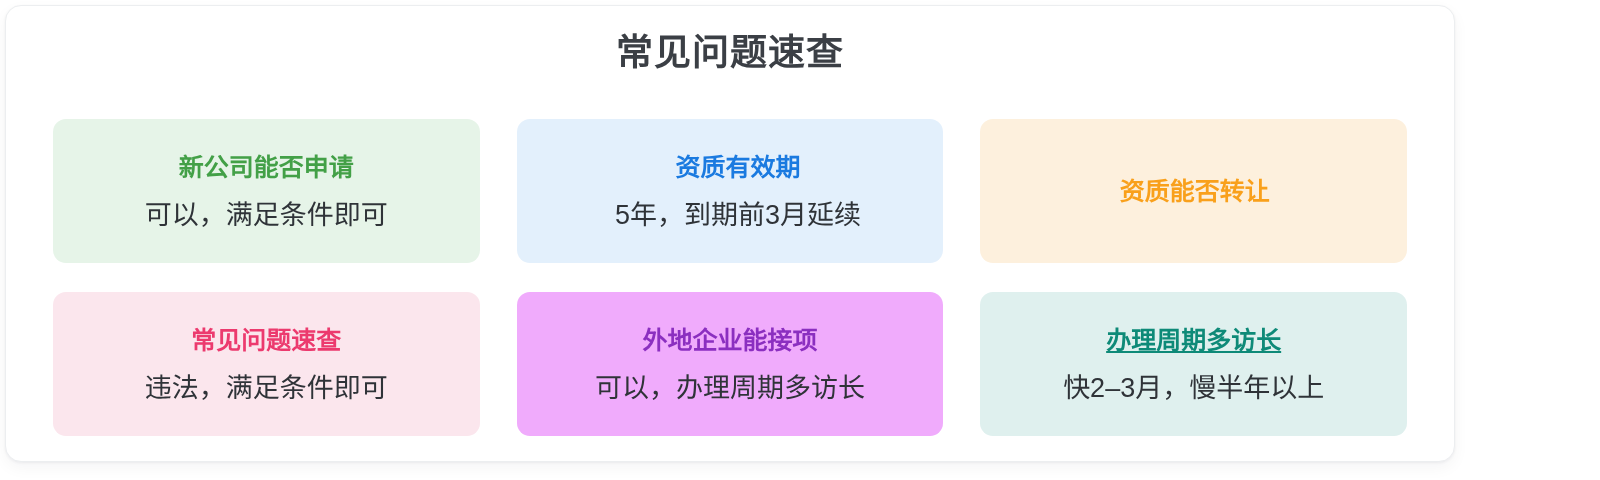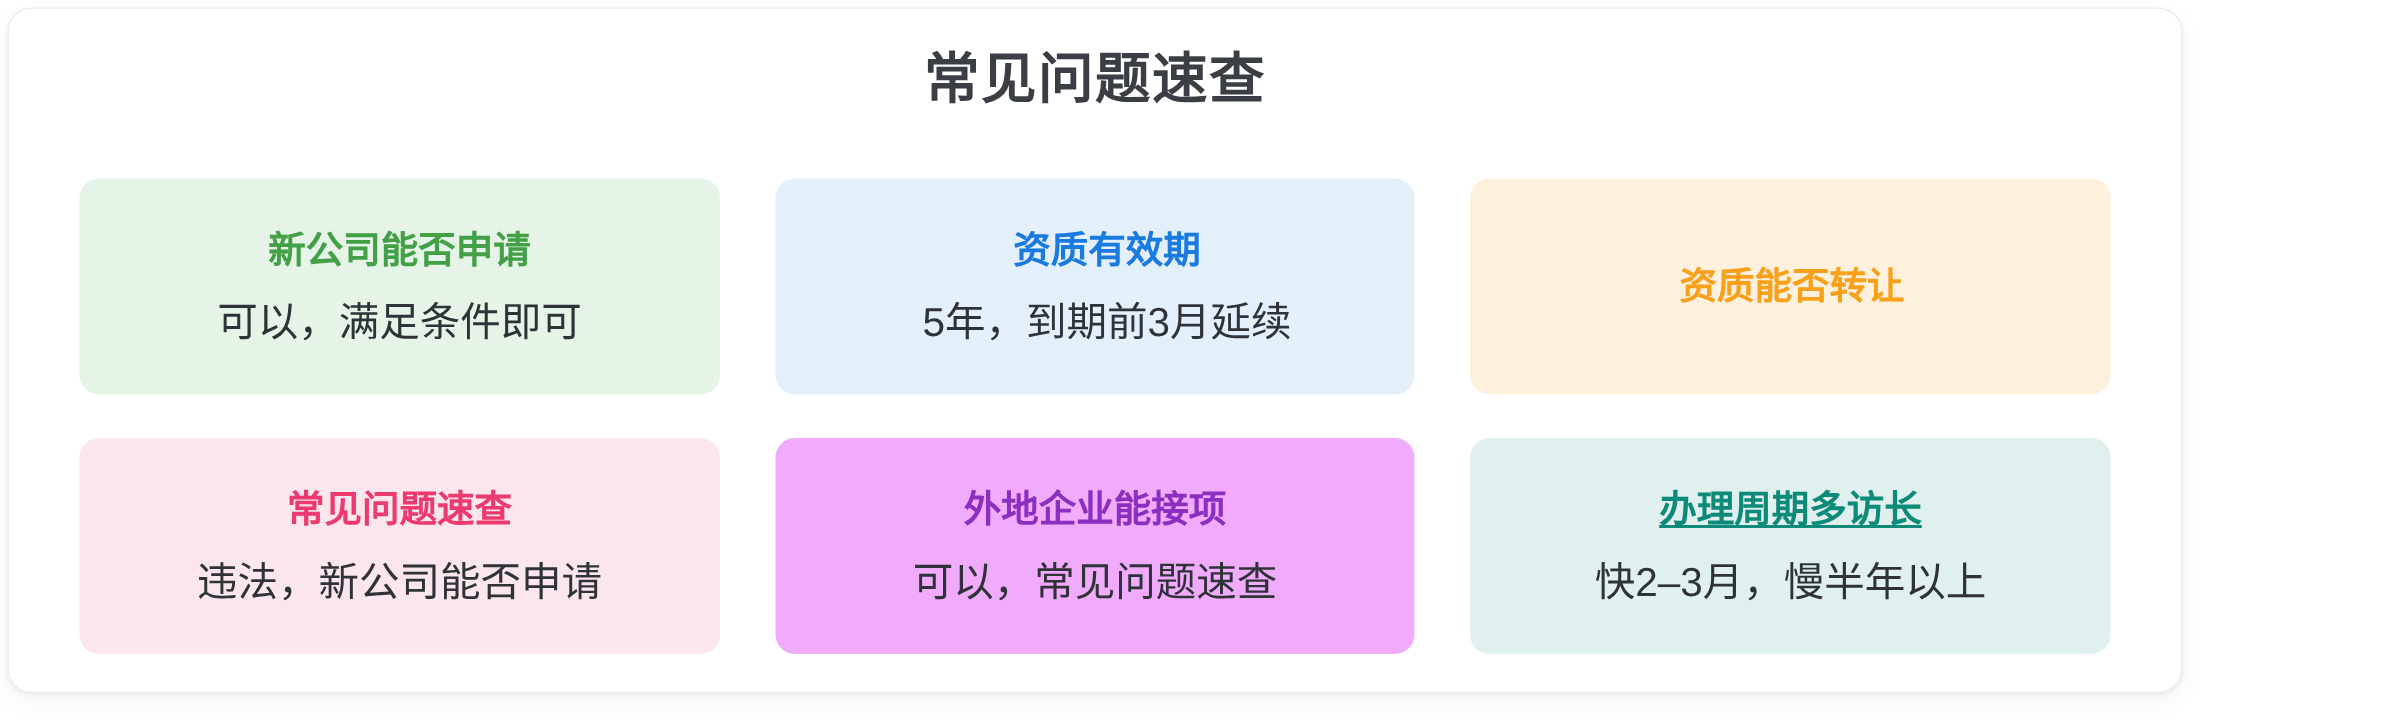--- a/index.html
+++ b/index.html
@@ -122,26 +122,26 @@
       <div class="faq-card-question">资质有效期</div>
       <div class="faq-card-answer">5年，到期前3月延续</div>
     </div>
 
     <div class="faq-card tone-orange">
       <div class="faq-card-question">资质能否转让</div>
     </div>
 
     <div class="faq-card tone-pink">
       <div class="faq-card-question">常见问题速查</div>
-      <div class="faq-card-answer">违法，新公司能否申请</div>
+      <div class="faq-card-answer">违法，满足条件即可</div>
     </div>
 
     <div class="faq-card tone-purple">
       <div class="faq-card-question">外地企业能接项</div>
-      <div class="faq-card-answer">可以，常见问题速查</div>
+      <div class="faq-card-answer">可以，办理周期多访长</div>
     </div>
 
     <div class="faq-card tone-teal">
       <div class="faq-card-question">办理周期多访长</div>
       <div class="faq-card-answer">快2–3月，慢半年以上</div>
     </div>
 
   </div>
 </div>
 

